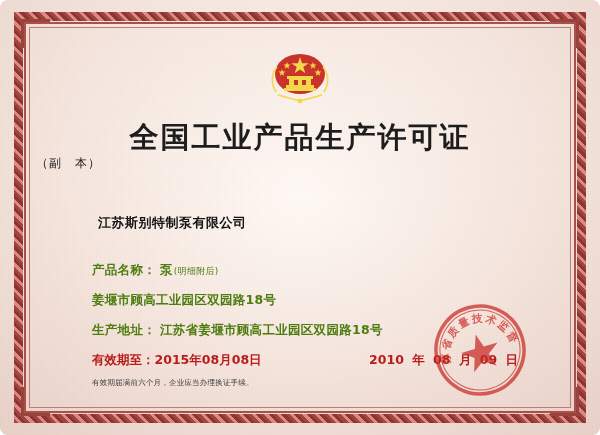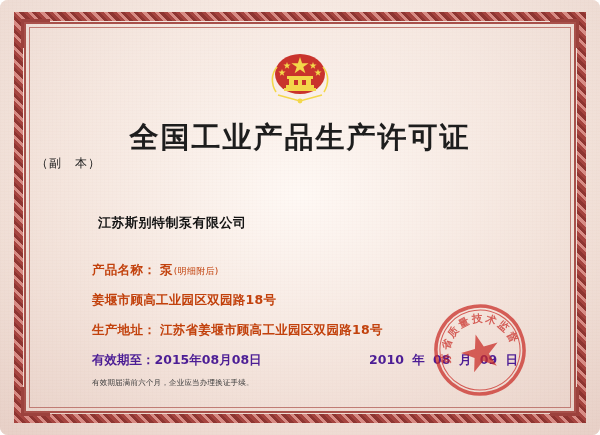--- a/index.html
+++ b/index.html
@@ -152,21 +152,21 @@
     letter-spacing: 0.5px;
   }
   .statement .indent { display: inline-block; width: 26px; }
 
   .fields {
     position: absolute;
     left: 56px;
     right: 40px;
     top: 228px;
     font-size: 12.5px;
-    color: #c2410c;
+    color: #4d7c0f;
   }
   .field-row {
     display: flex;
     align-items: baseline;
     margin-bottom: 13px;
     letter-spacing: 0.3px;
   }
   .field-label {
     font-weight: bold;
     white-space: nowrap;
@@ -185,21 +185,21 @@
   
   .date-row {
     position: absolute;
     left: 56px;
     right: 36px;
     top: 318px;
     display: flex;
     align-items: baseline;
     font-size: 12.5px;
     font-weight: bold;
-    color: #4c1d95;
+    color: #b91c1c;
   }
   .valid-part { white-space: nowrap; }
   .issue-part {
     margin-left: auto;
     white-space: nowrap;
     padding-right: 8px;
   }
   .issue-part span { margin: 10px 2px; }
 
   .footnote {

